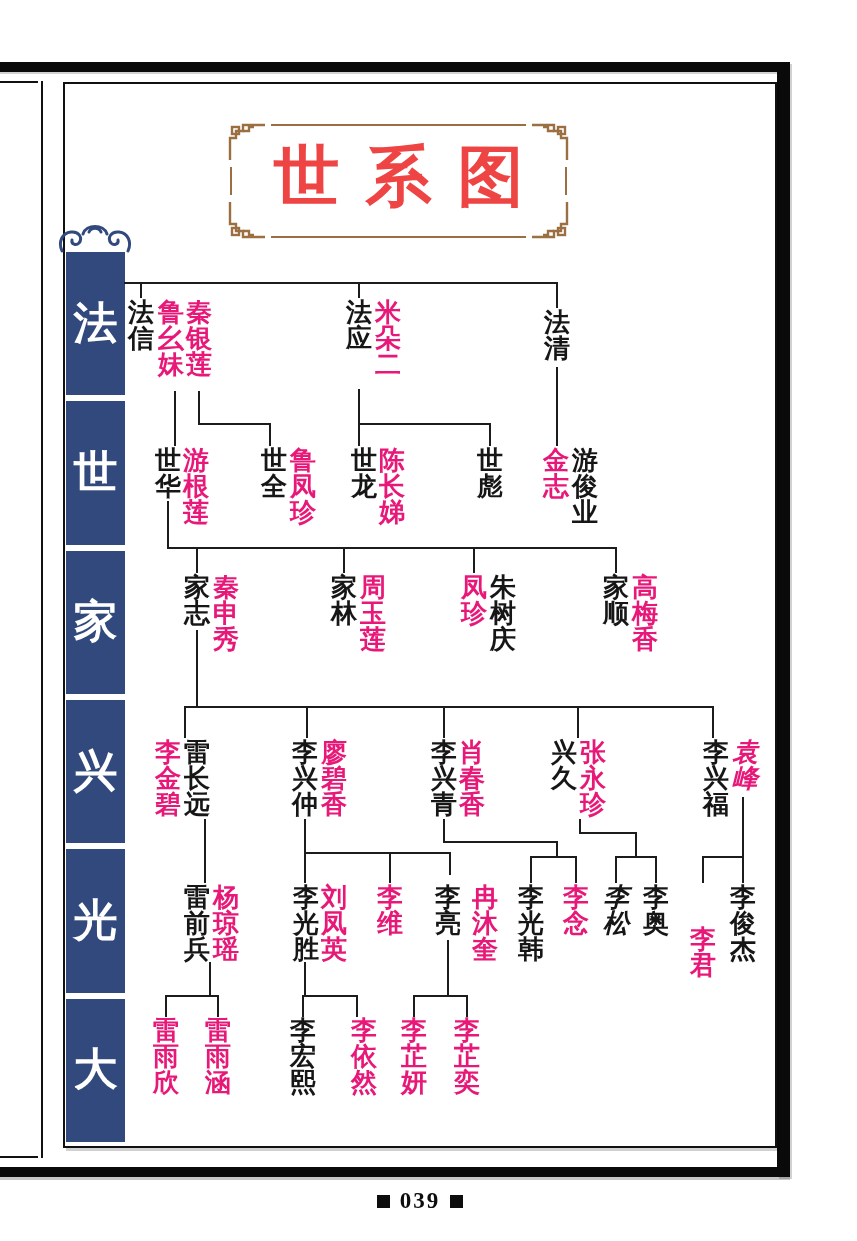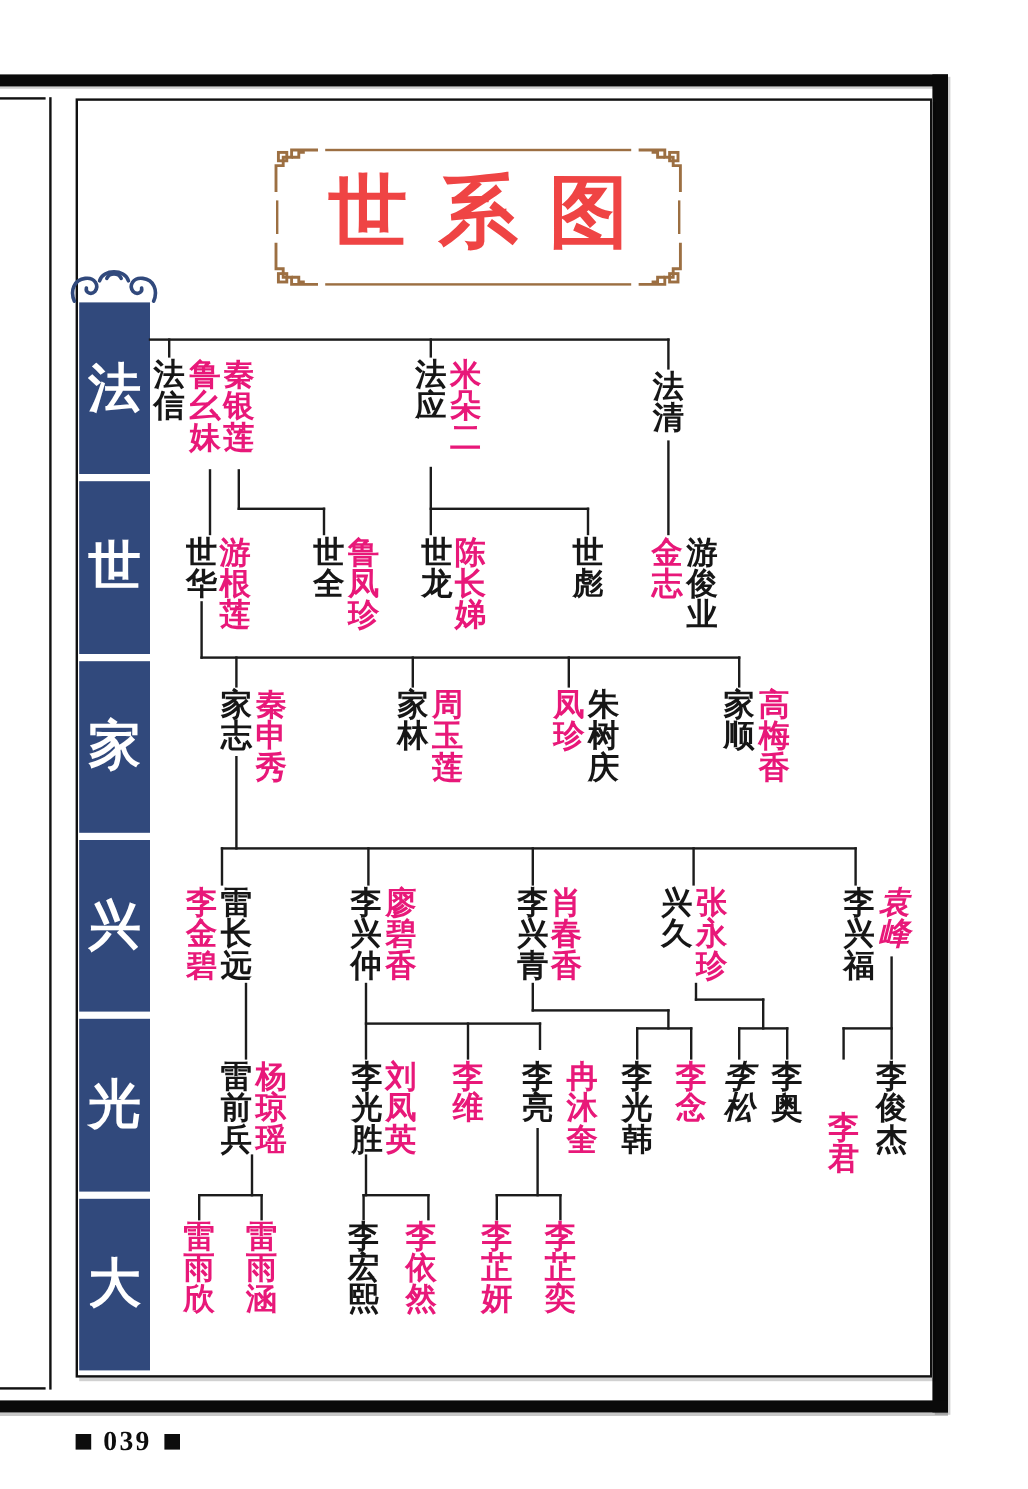--- a/index.html
+++ b/index.html
@@ -52,21 +52,21 @@
   .person{
     position:absolute;width:28px;text-align:center;word-break:break-all;
     font-weight:bold;font-size:26px;line-height:26px;letter-spacing:0;
     font-family:"Liberation Serif","DejaVu Serif",serif;
   }
   .bk{color:var(--ink);}
   .pk{color:var(--accent);}
   
   .pagenum-row{
     left:63px;top:1186px;width:714px;height:30px;display:flex;align-items:center;
-    gap:10px;
+    justify-content:center;gap:10px;
   }
   .pn-square{width:13px;height:13px;background:#0d0d0d;}
   .pn-text{font-weight:bold;font-size:23px;color:#0d0d0d;letter-spacing:2px;font-family:"Liberation Serif","DejaVu Serif",serif;}
 </style>
 </head>
 <body>
 
 <div class="abs bar bar-top"></div>
 <div class="abs bar bar-right"></div>
 <div class="abs bar bar-bottom"></div>
@@ -240,21 +240,21 @@
     <div class="person pk" style="left: 471px; top: 885px;">冉沐奎</div>
     <div class="person bk" style="left: 517px; top: 885px;">李光韩</div>
     <div class="person pk" style="left: 562px; top: 885px;">李念</div>
     <div class="person bk" style="left: 602px; top: 885px; font-style: italic;">李松</div>
     <div class="person bk" style="left: 642px; top: 885px;">李奥</div>
     <div class="person pk" style="left: 689px; top: 885px; margin-top: 42px;">李君</div>
     <div class="person bk" style="left: 729px; top: 885px;">李俊杰</div>
     <div class="person pk" style="left: 152px; top: 1018px;">雷雨欣</div>
     <div class="person pk" style="left: 204px; top: 1018px;">雷雨涵</div>
     <div class="person bk" style="left: 289px; top: 1018px;">李宏熙</div>
-    <div class="person pk" style="left: 337px; top: 1018px;">李依然</div>
+    <div class="person pk" style="left: 350px; top: 1018px;">李依然</div>
     <div class="person pk" style="left: 400px; top: 1018px;">李芷妍</div>
     <div class="person pk" style="left: 453px; top: 1018px;">李芷奕</div>
   </div>
 
 <div class="abs pagenum-row">
   <span class="pn-square"></span>
   <span class="pn-text">039</span>
   <span class="pn-square"></span>
 </div>
 

